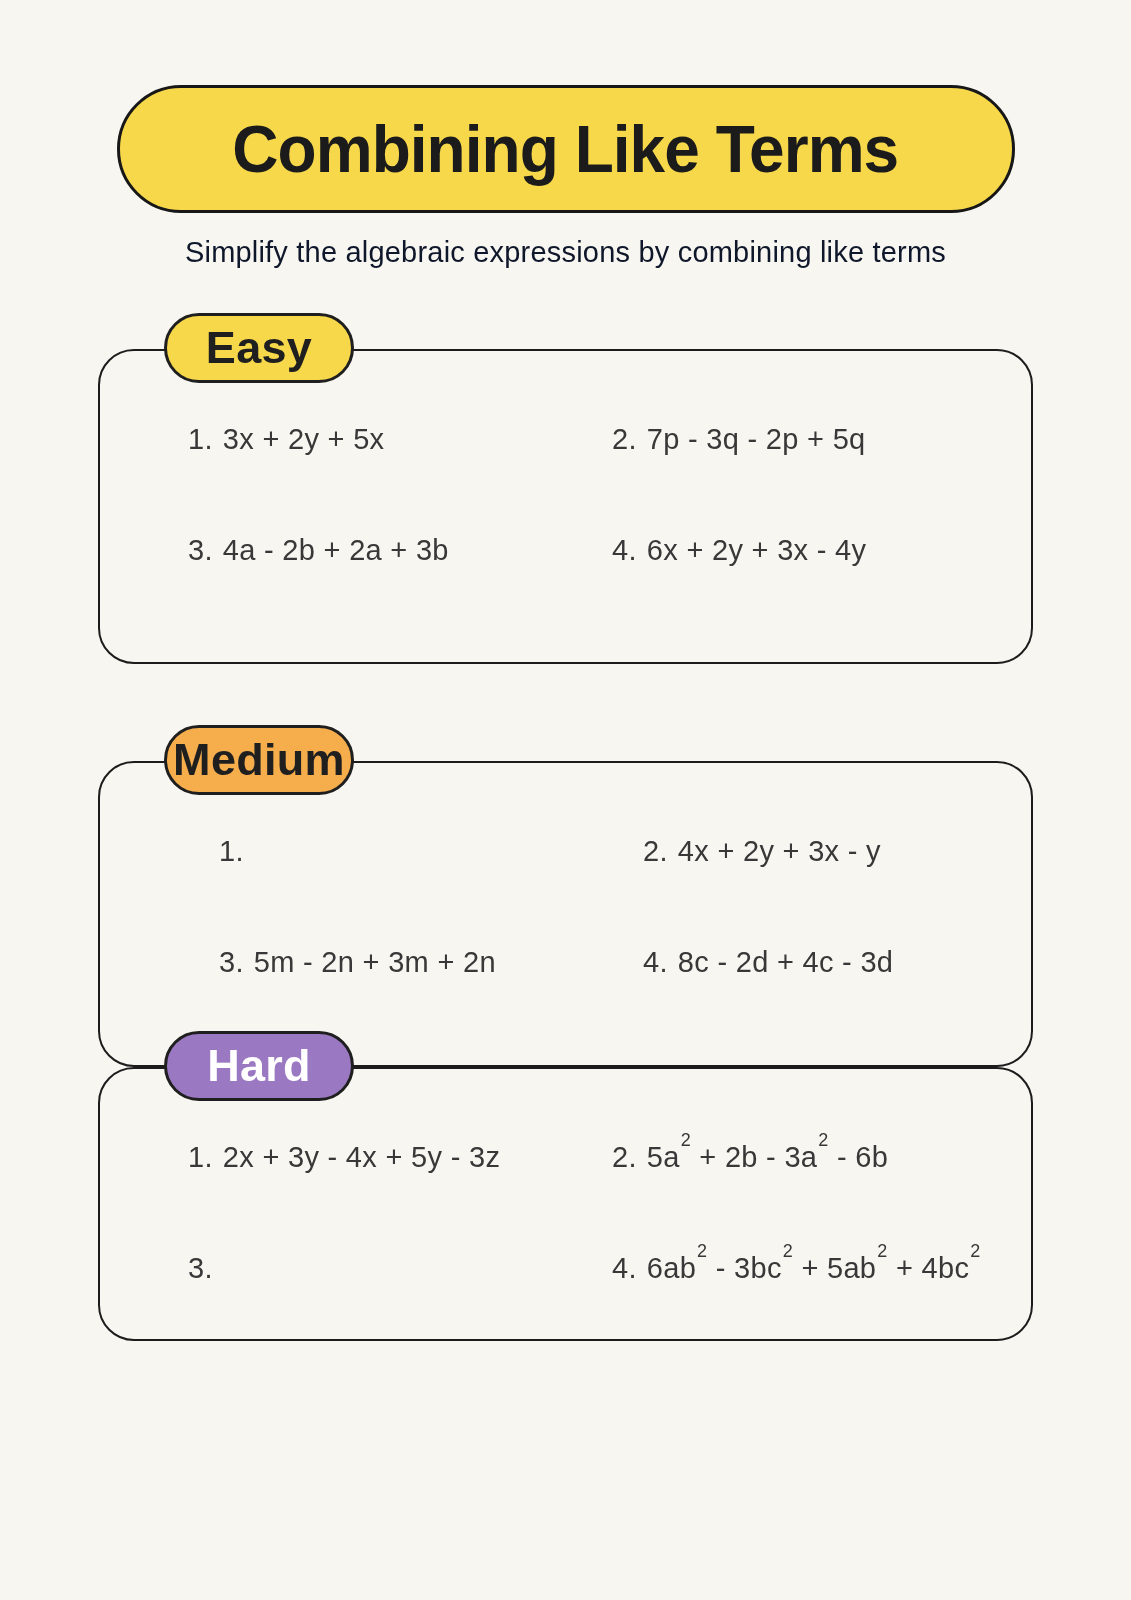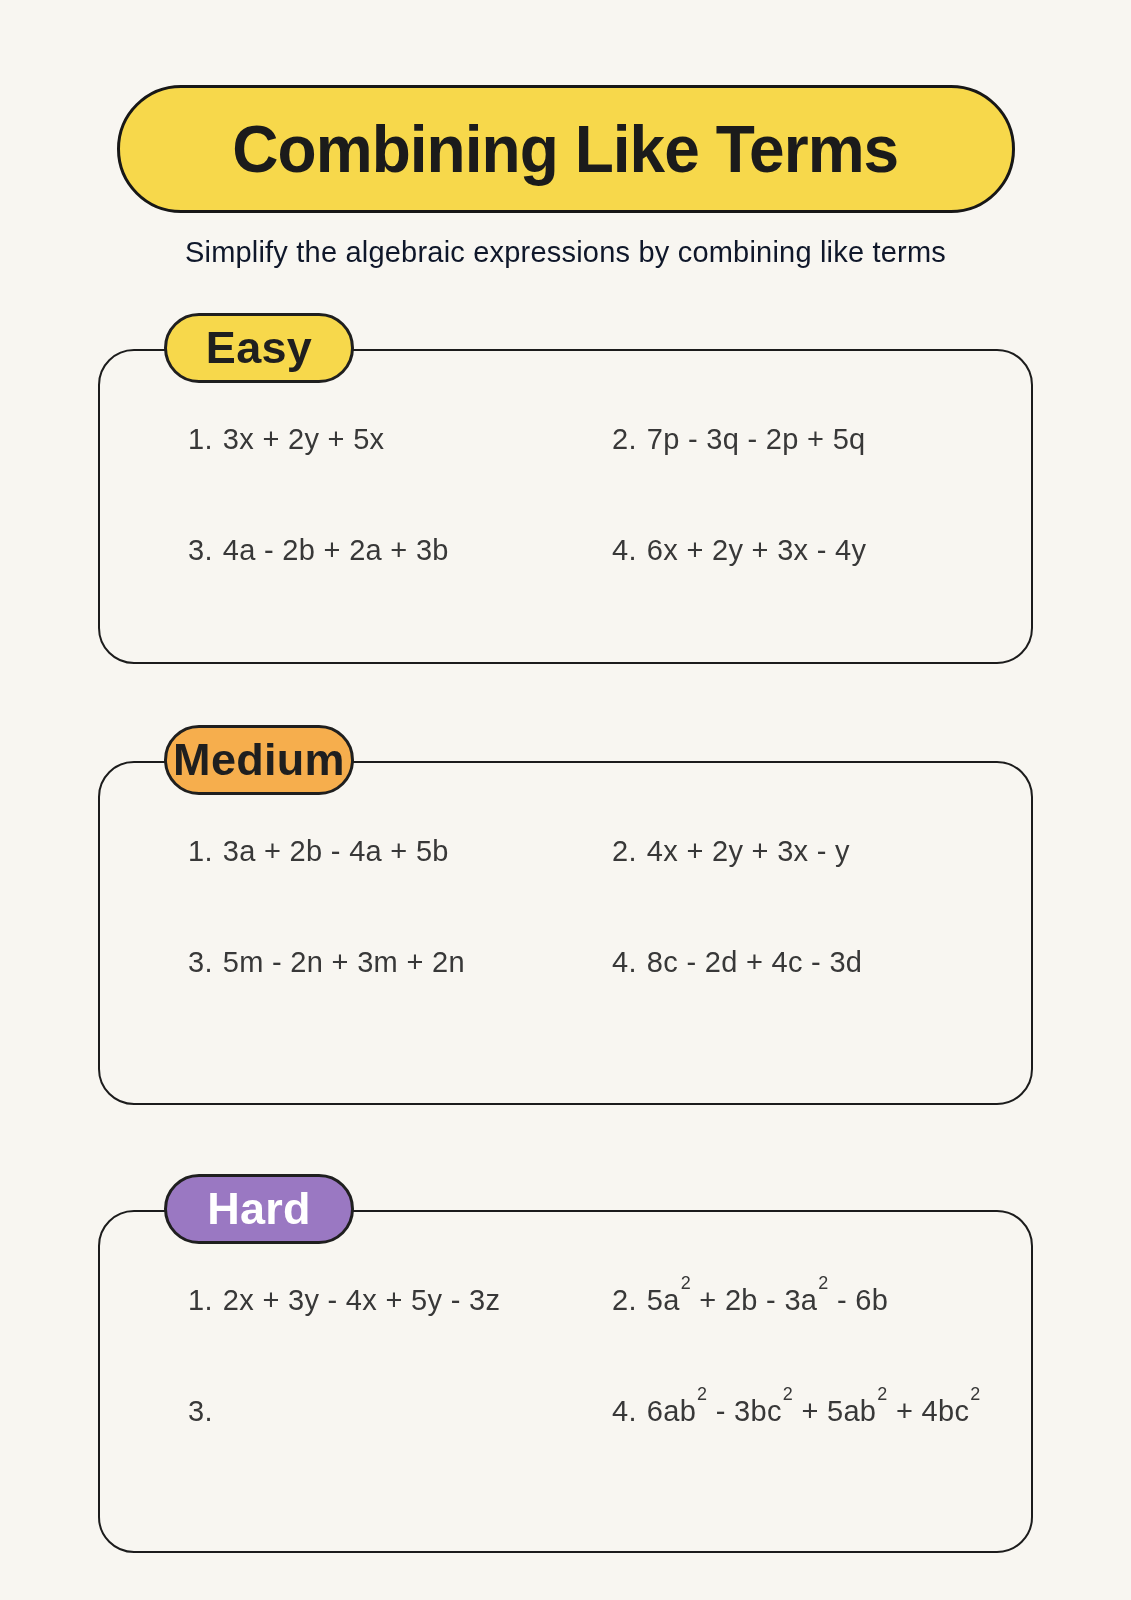--- a/index.html
+++ b/index.html
@@ -40,22 +40,22 @@
 
   
   .card {
     position: relative;
     width: 935px;
     margin: 0 auto;
     border: 2px solid #1c1c1c;
     border-radius: 36px;
   }
   .card-easy   { margin-top: 80px;  height: 315px; }
-  .card-medium { margin-top: 97px;  height: 344px; }
-  .card-hard   { margin-top: 105px; height: 343px; }
+  .card-medium { margin-top: 97px;  height: 306px; padding-left: 31px; }
+  .card-hard   { height: 274px; }
 
   .badge {
     position: absolute;
     top: -38px;
     left: 64px;
     width: 190px;
     height: 70px;
     border: 3px solid #1f1f1f;
     border-radius: 36px;
     display: flex;
@@ -118,21 +118,20 @@
       <span class="pexpr">6x + 2y + 3x - 4y</span>
     </div>
   </div>
 </section>
 
 <section class="card card-medium">
   <div class="badge" style="background-color: rgb(246, 174, 77); color: rgb(31, 31, 31);">Medium</div>
   <div class="problems">
     <div class="problem">
       <span class="pnum">1.</span>
-      <span class="pexpr">3a + 2b - 4a + 5b</span>
     </div>
     <div class="problem">
       <span class="pnum">2.</span>
       <span class="pexpr">4x + 2y + 3x - y</span>
     </div>
     <div class="problem">
       <span class="pnum">3.</span>
       <span class="pexpr">5m - 2n + 3m + 2n</span>
     </div>
     <div class="problem">

